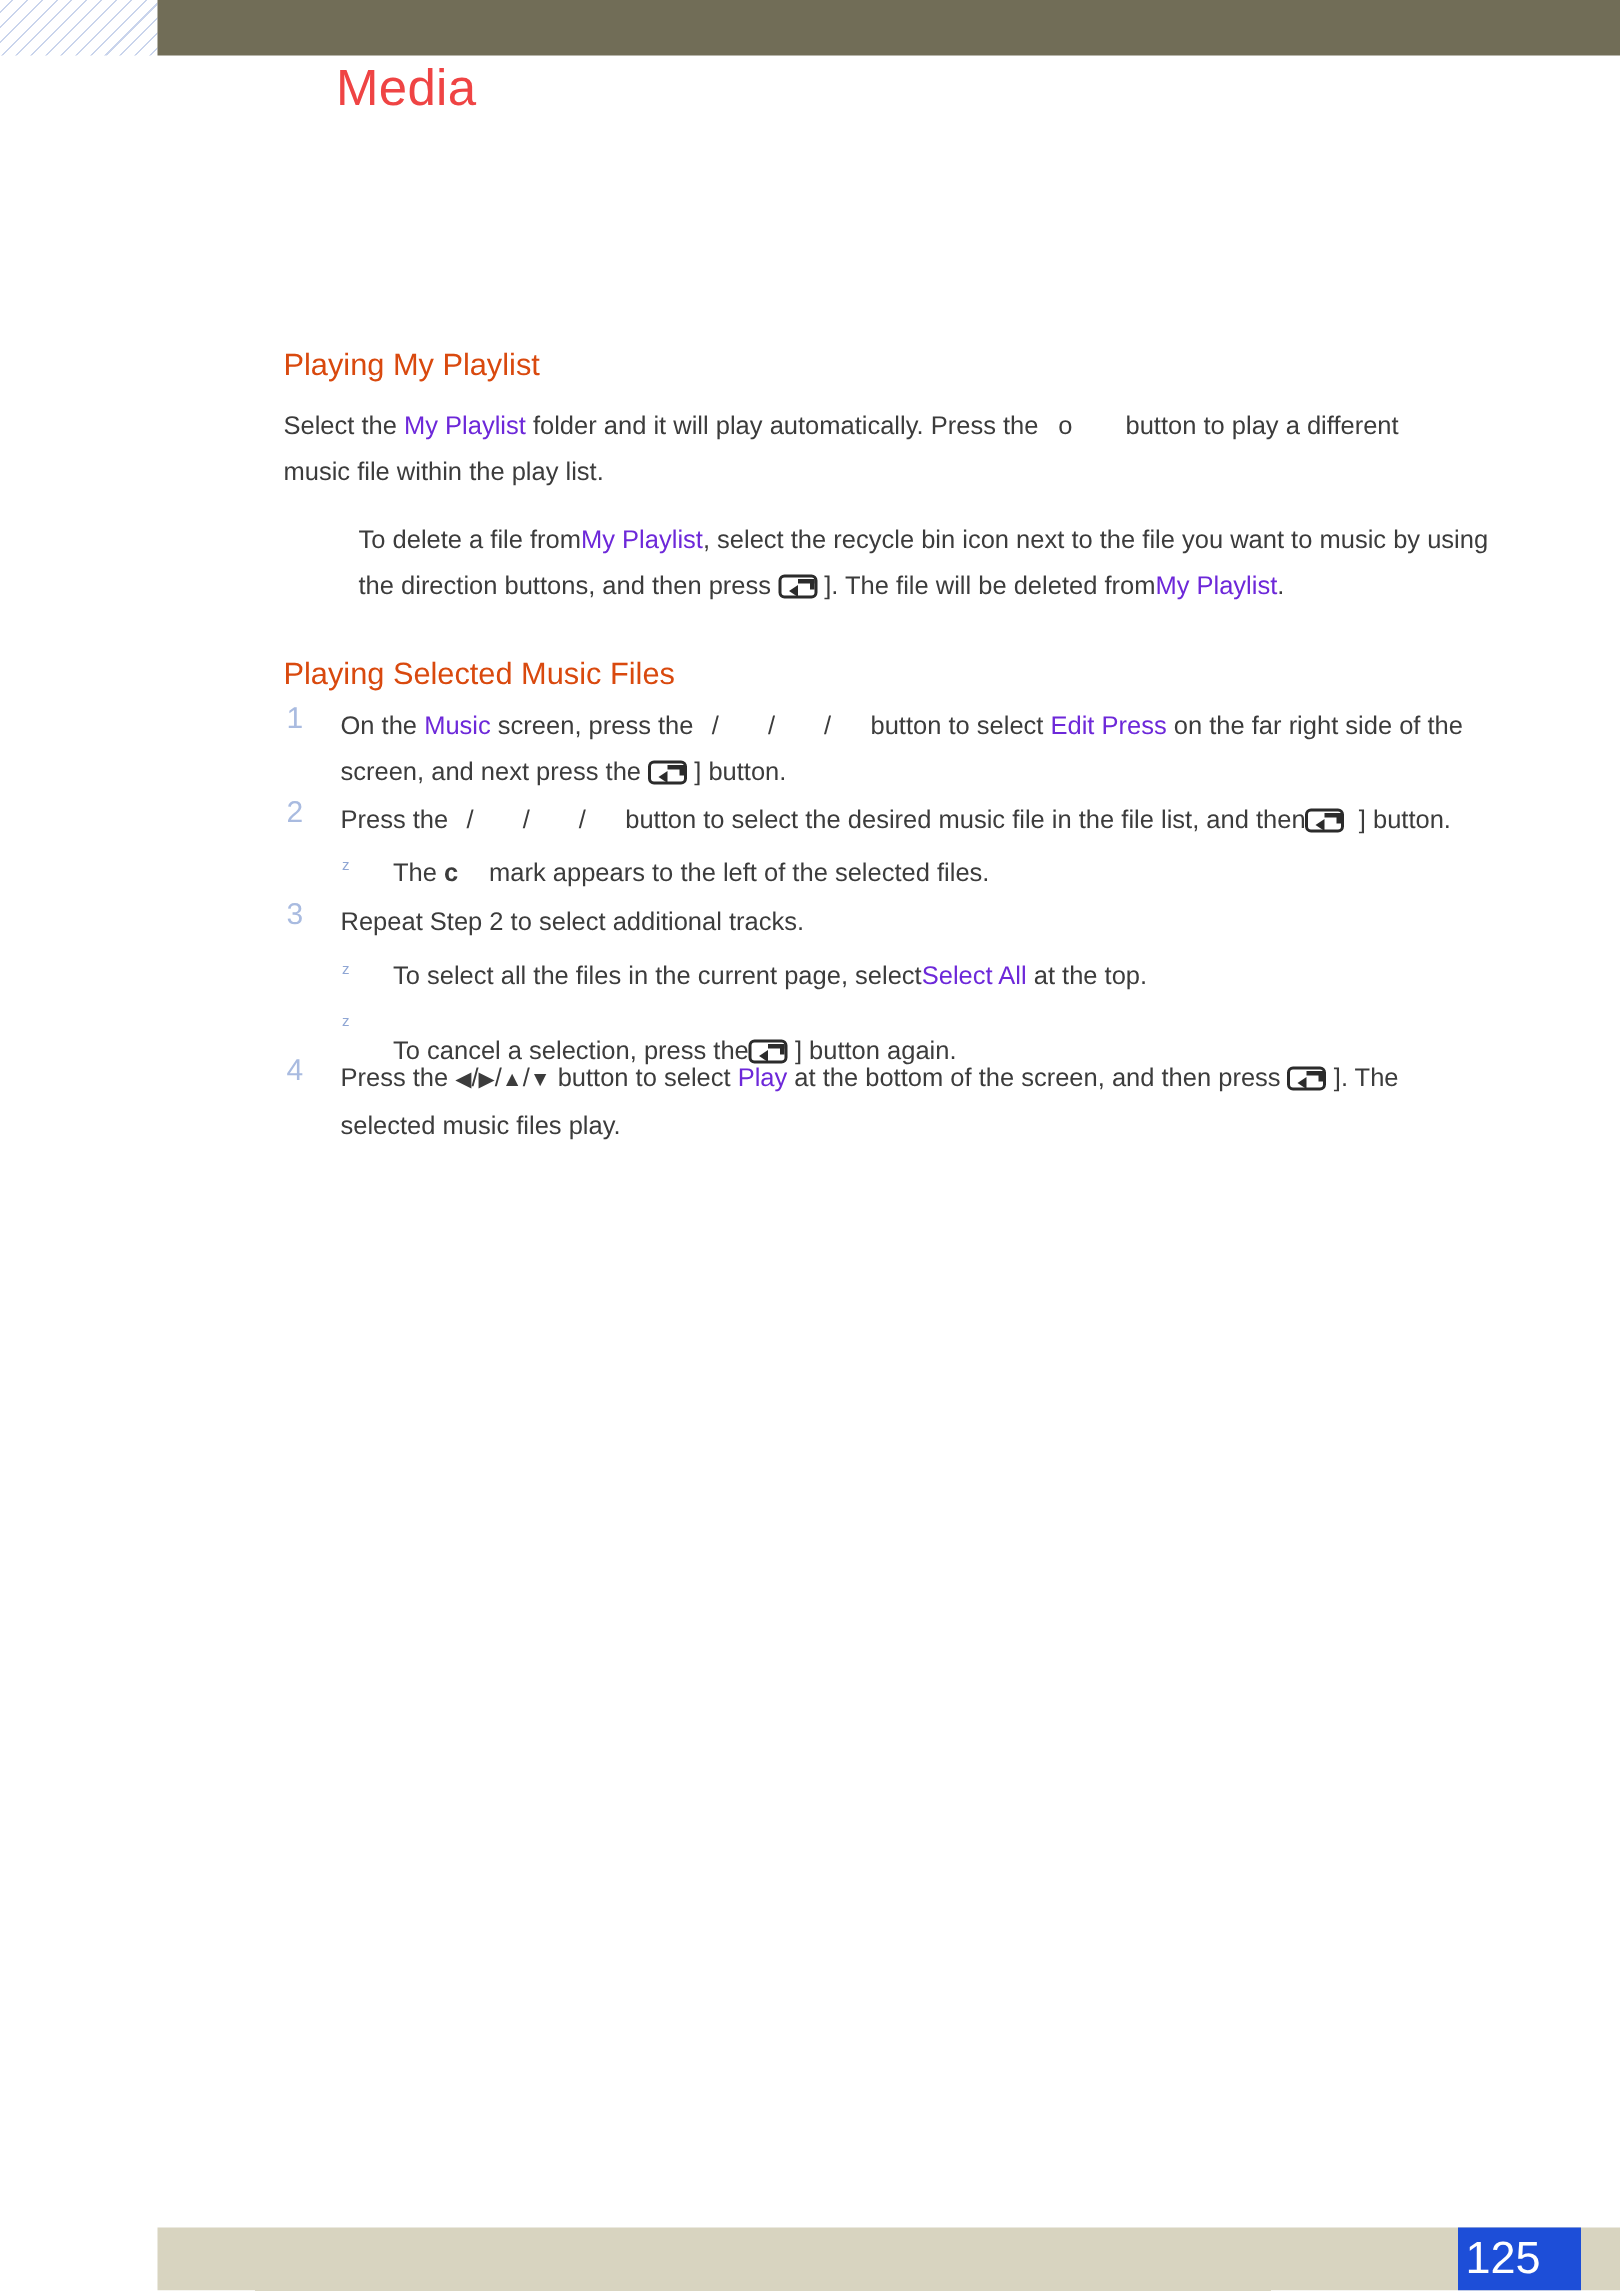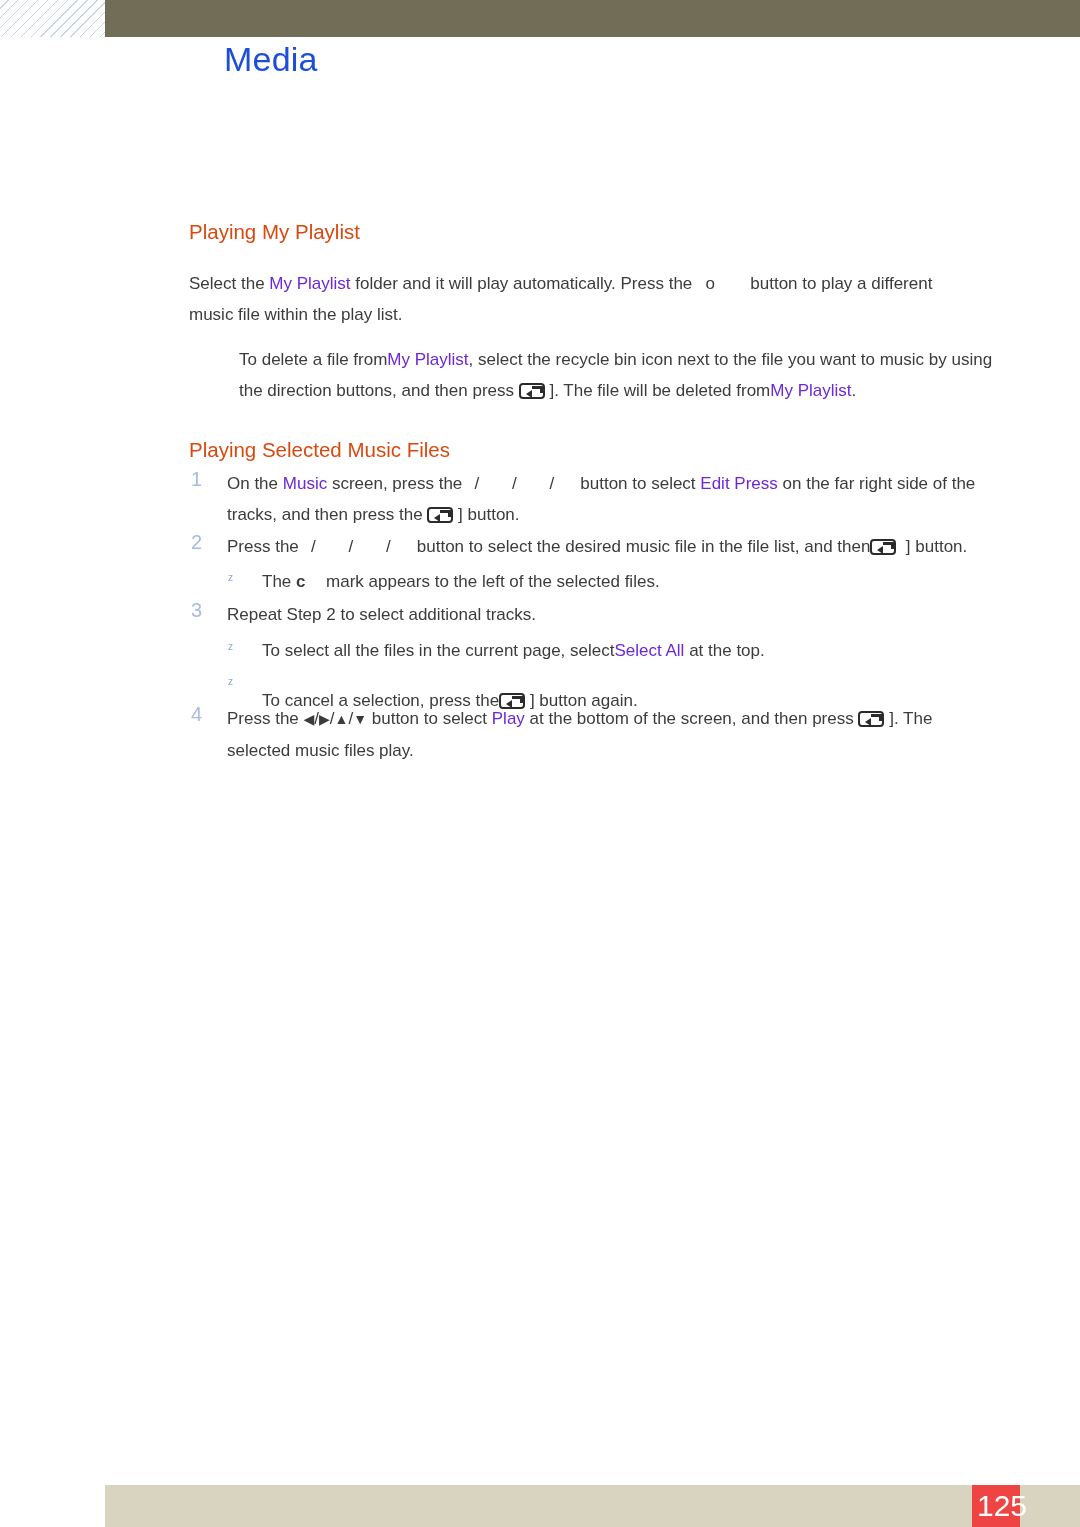--- a/index.html
+++ b/index.html
@@ -37,21 +37,21 @@
   .chapter-badge-clip {
     position: absolute;
     left: 120px; top: 0;
     width: 64px; height: 37px;
     overflow: hidden;
   }
   .header-title {
     position: absolute;
     left: 224px; top: 40px;
     font-size: 34px;
-    color: #1d4ed8;
+    color: #ef4444;
     letter-spacing: 0.2px;
   }
 
   
   .content {
     position: absolute;
     left: 0; top: 0;
     width: 1080px;
   }
   .h2 {
@@ -122,22 +122,22 @@
   .footer-chapter {
     position: absolute;
     right: 125px; top: 1539px;
     font-size: 16px;
     color: #7b7468;
     font-weight: bold;
   }
   .page-box {
     position: absolute;
     left: 972px; top: 1485px;
-    width: 48px; height: 42px;
-    background: #ef4444;
+    width: 82px; height: 42px;
+    background: #1d4ed8;
   }
   .page-num {
     position: absolute;
     left: 0; top: 0;
     width: 60px; height: 42px;
     line-height: 42px;
     text-align: center;
     font-size: 30px;
     color: #ffffff;
   }
@@ -147,38 +147,38 @@
 
 <div class="hatch"></div>
 <div class="header-bar"></div>
 <div class="chapter-badge-clip">
   
 </div>
 <div class="header-title">Media</div>
 
 <div class="content">
 
-  <div class="h2" style="left:189px; top:220px;">Playing My Playlist</div>
+  <div class="h2" style="left:189px; top:232px;">Playing My Playlist</div>
 
   <div class="para" style="left:189px; top:268px; width:830px;">
     <span>Select the </span><span class="hl">My Playlist</span><span> folder and it will play automatically. Press the</span><span class="ph" style="width:36px; text-align:center;">o</span><span class="ph" style="width:22px;"></span><span>button to play a different</span><br>
     <span>music file within the play list.</span>
   </div>
 
   <div class="para" style="left:239px; top:344px; width:790px;">
     <span>To delete a file from</span><span class="hl">My Playlist</span><span>, select the recycle bin icon next to the file you want to music by using</span><br>
     <span>the direction buttons, and then press</span>&nbsp;<span class="enter-ico"></span>&nbsp;<span>]. The file will be deleted from</span><span class="hl">My Playlist</span><span>.</span>
   </div>
 
   <div class="h2" style="left:189px; top:425px;margin-top:13px;">Playing Selected Music Files</div>
 
   <div class="stepnum" style="left:191px; top:468px;">1</div>
   <div class="para" style="left:227px; top:468px; width:800px;">
     <span>On the </span><span class="hl">Music</span><span> screen, press the</span><span class="ph" style="width:118px; text-align:center; letter-spacing:14px;">/      /      /</span><span>button to select </span><span class="hl">Edit Press</span><span> on the far right side of the</span><br>
-    <span>tracks, and then press the</span>&nbsp;<span class="enter-ico"></span>&nbsp;<span>] button.</span>
+    <span>screen, and next press the</span>&nbsp;<span class="enter-ico"></span>&nbsp;<span>] button.</span>
   </div>
 
   <div class="stepnum" style="left:191px; top:531px;">2</div>
   <div class="para" style="left:227px; top:531px; width:800px;">
     <span>Press the</span><span class="ph" style="width:118px; text-align:center; letter-spacing:14px;">/      /      /</span><span>button to select the desired music file in the file list, and then</span><span class="enter-ico"></span>&nbsp;&nbsp;<span>] button.</span>
   </div>
   <div class="bullet-z" style="left:228px; top:572px;">z</div>
   <div class="para" style="left:262px; top:566px; width:760px;">
     <span>The </span><span class="ph" style="width:30px; font-weight:bold;">c</span><span>mark appears to the left of the selected files.</span>
   </div>

